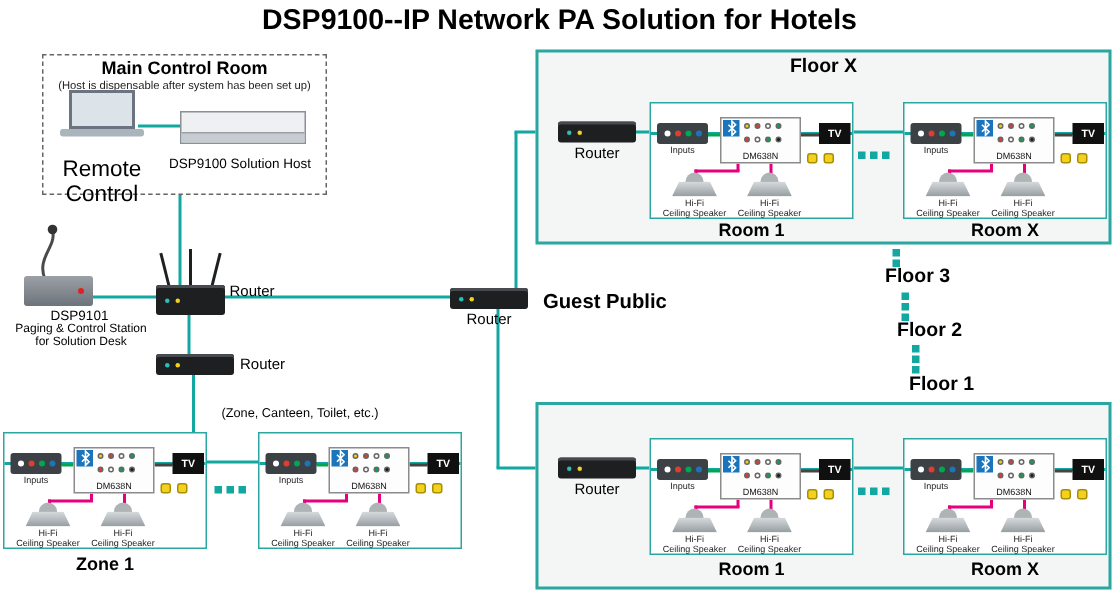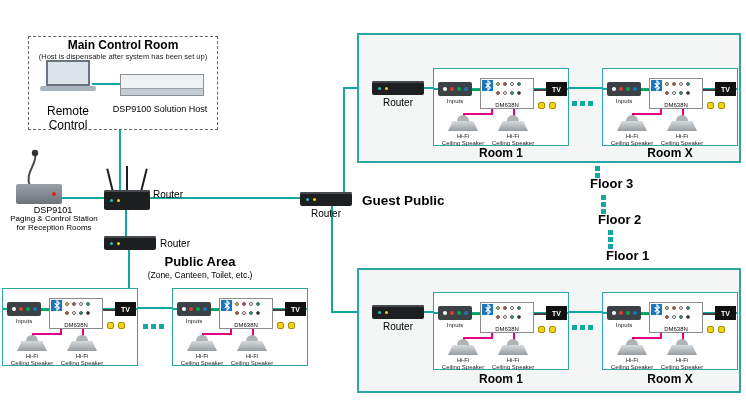--- a/index.html
+++ b/index.html
@@ -41,31 +41,32 @@
   .laptop-base { position:absolute; background:#aab4bc; border-radius:2px; }
   .host-box { position:absolute; background:#eef0f1; border:1px solid #8a9096; }
   .host-strip { position:absolute; left:0; bottom:0; width:100%; height:7px; background:#c6ccd2; border-top:1px solid #9aa0a6; }
   .paging-base { position:absolute; background:linear-gradient(#9aa0a6,#6d737a); border-radius:2px; }
 </style>
 </head>
 <body>
 
 <div id="stage">
 
+  <div class="lbl bold center" style="left:0;top:3px;width:746px;font-size:19px">DSP9100--IP Network PA Solution for Hotels</div>
 
   <div class="dashed-box" style="left:28px;top:36px;width:190px;height:94px"></div>
   <div class="lbl bold center" style="left:28px;top:38px;width:190px;font-size:12px">Main Control Room</div>
   <div class="lbl center" style="left:28px;top:52px;width:190px;font-size:7.5px;color:#222">(Host is dispensable after system has been set up)</div>
   <div class="laptop-screen" style="left:46px;top:60px;width:44px;height:26px"></div>
   <div class="laptop-base" style="left:40px;top:86px;width:56px;height:5px"></div>
   <div class="ln" style="left:92px;top:83px;width:28px;height:2px"></div>
   <div class="host-box" style="left:120px;top:74px;width:84px;height:22px">
     <div class="host-strip"></div>
   </div>
-  <div class="lbl center" style="left:26px;top:104px;width:84px;font-size:12px">Remote Control</div>
+  <div class="lbl center" style="left:26px;top:104px;width:84px;font-size:15px">Remote Control</div>
   <div class="lbl center" style="left:108px;top:104px;width:104px;font-size:9px">DSP9100 Solution Host</div>
 
   <div class="ln" style="left:119px;top:130px;width:2px;height:60px"></div>
   <div class="ln" style="left:60px;top:197px;width:44px;height:2px"></div>
   <div class="ln" style="left:150px;top:197px;width:150px;height:2px"></div>
   <div class="ln" style="left:343px;top:88px;width:2px;height:104px"></div>
   <div class="ln" style="left:343px;top:87px;width:29px;height:2px"></div>
   <div class="ln" style="left:331px;top:206px;width:2px;height:106px"></div>
   <div class="ln" style="left:331px;top:311px;width:43px;height:2px"></div>
   <div class="ln" style="left:125px;top:210px;width:2px;height:26px"></div>
@@ -81,30 +82,31 @@
   <div class="lbl" style="left:153px;top:189px;font-size:10px">Router</div>
 
   <svg class="abs" style="left:20px;top:148px" width="30" height="40">
     <path d="M10 38 C4 24 18 16 15 6" stroke="#4a4a4a" stroke-width="2" fill="none"></path>
     <circle cx="15" cy="5" r="3.2" fill="#333"></circle>
   </svg>
   <div class="paging-base" style="left:16px;top:184px;width:46px;height:20px"></div>
   <div class="abs" style="left:52px;top:192px;width:4px;height:4px;border-radius:50%;background:#d22"></div>
   <div class="lbl center" style="left:13px;top:205px;width:80px;font-size:9px">DSP9101</div>
   <div class="lbl center" style="left:0;top:214px;width:108px;font-size:8px">Paging &amp; Control Station</div>
-  <div class="lbl center" style="left:0;top:223px;width:108px;font-size:8px">for Reception Rooms</div>
+  <div class="lbl center" style="left:0;top:223px;width:108px;font-size:8px">for Solution Desk</div>
 
   <div class="router-body" style="left:300px;top:192px;width:52px;height:14px">
     <i style="left:6px;top:6px;background:#27c1bb"></i>
     <i style="left:13px;top:6px;background:#f3d11c"></i>
   </div>
   <div class="lbl center" style="left:300px;top:208px;width:52px;font-size:10px">Router</div>
   <div class="lbl bold" style="left:362px;top:193px;font-size:13.5px">Guest Public</div>
 
   <div class="floor-box" style="left:357px;top:33px;width:384px;height:130px"></div>
+  <div class="lbl bold center" style="left:357px;top:36px;width:384px;font-size:13px">Floor X</div>
   <div class="router-body" style="left:372px;top:81px;width:52px;height:14px">
     <i style="left:6px;top:6px;background:#27c1bb"></i>
     <i style="left:13px;top:6px;background:#f3d11c"></i>
   </div>
   <div class="lbl center" style="left:372px;top:97px;width:52px;font-size:10px">Router</div>
   <div class="ln" style="left:424px;top:87px;width:9px;height:2px"></div>
   <div class="ln" style="left:569px;top:87px;width:33px;height:2px"></div>
   <div class="dot" style="left:572px;top:101px"></div>
   <div class="dot" style="left:580px;top:101px"></div>
   <div class="dot" style="left:588px;top:101px"></div>
@@ -355,21 +357,20 @@
   </div>
 </div>
   <div class="lbl bold center" style="left:451px;top:372px;width:100px;font-size:12px">Room 1</div>
   <div class="lbl bold center" style="left:620px;top:372px;width:100px;font-size:12px">Room X</div>
 
   <div class="router-body" style="left:104px;top:236px;width:52px;height:14px">
     <i style="left:6px;top:6px;background:#27c1bb"></i>
     <i style="left:13px;top:6px;background:#f3d11c"></i>
   </div>
   <div class="lbl" style="left:160px;top:238px;font-size:10px">Router</div>
-  <div class="lbl bold center" style="left:130px;top:254px;width:140px;font-size:13px">Public Area</div>
   <div class="lbl center" style="left:110px;top:270px;width:180px;font-size:8.5px">(Zone, Canteen, Toilet, etc.)</div>
 
   <div class="ln" style="left:138px;top:307px;width:34px;height:2px"></div>
   <div class="unit" style="left:2px;top:288px">
   <div class="u-bus"></div>
   <div class="w" style="left:38px;top:20px;width:8px;height:2px;background:#00a651"></div>
   <div class="w" style="left:100px;top:20px;width:12px;height:2px;background:#444"></div>
   <div class="w" style="left:57px;top:40px;width:2px;height:5px;background:#e6007e"></div>
   <div class="w" style="left:29px;top:44px;width:30px;height:2px;background:#e6007e"></div>
   <div class="w" style="left:29px;top:44px;width:2px;height:3px;background:#e6007e"></div>
@@ -472,14 +473,15 @@
     <div class="horn"></div>
   </div>
   <div class="u-spk-lbl" style="left:56px;top:64px">
     <div>Hi-Fi</div>
     <div>Ceiling Speaker</div>
   </div>
 </div>
   <div class="dot" style="left:143px;top:324px"></div>
   <div class="dot" style="left:151px;top:324px"></div>
   <div class="dot" style="left:159px;top:324px"></div>
+  <div class="lbl bold center" style="left:20px;top:369px;width:100px;font-size:12px">Zone 1</div>
 
 </div>
 
 </body></html>

